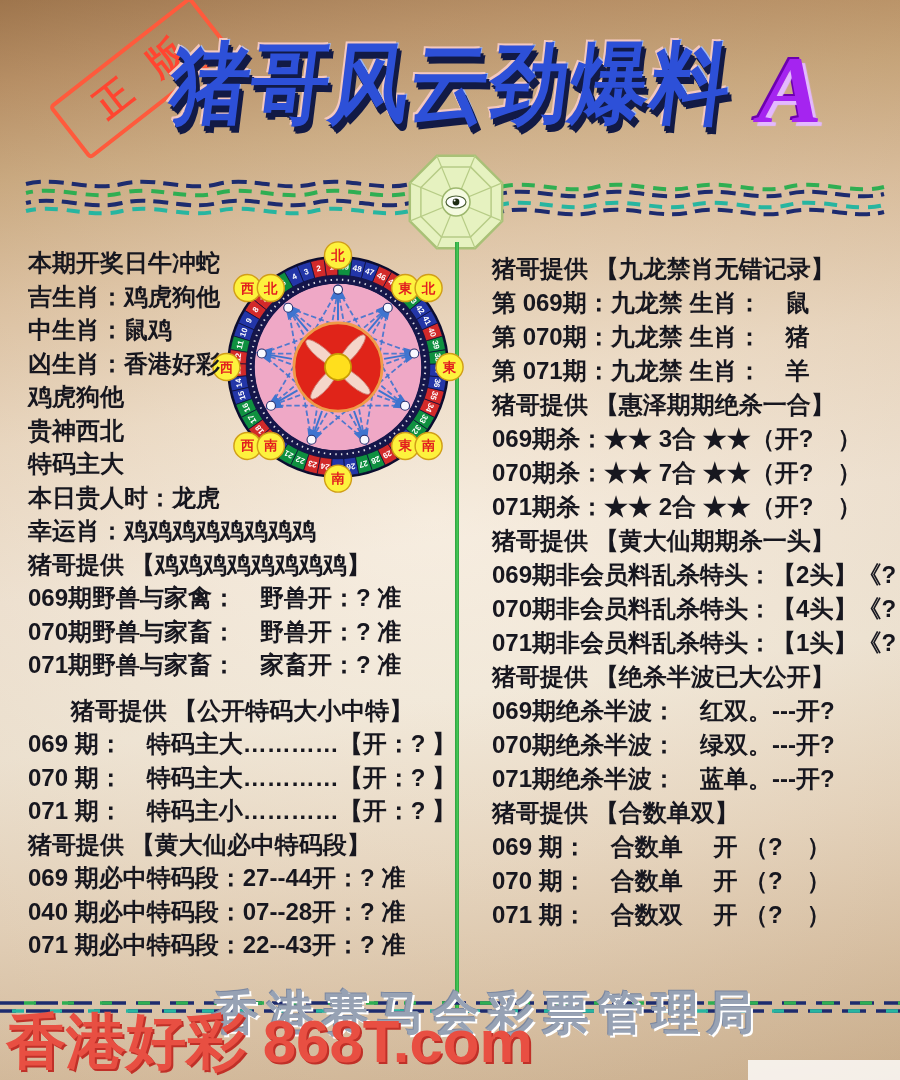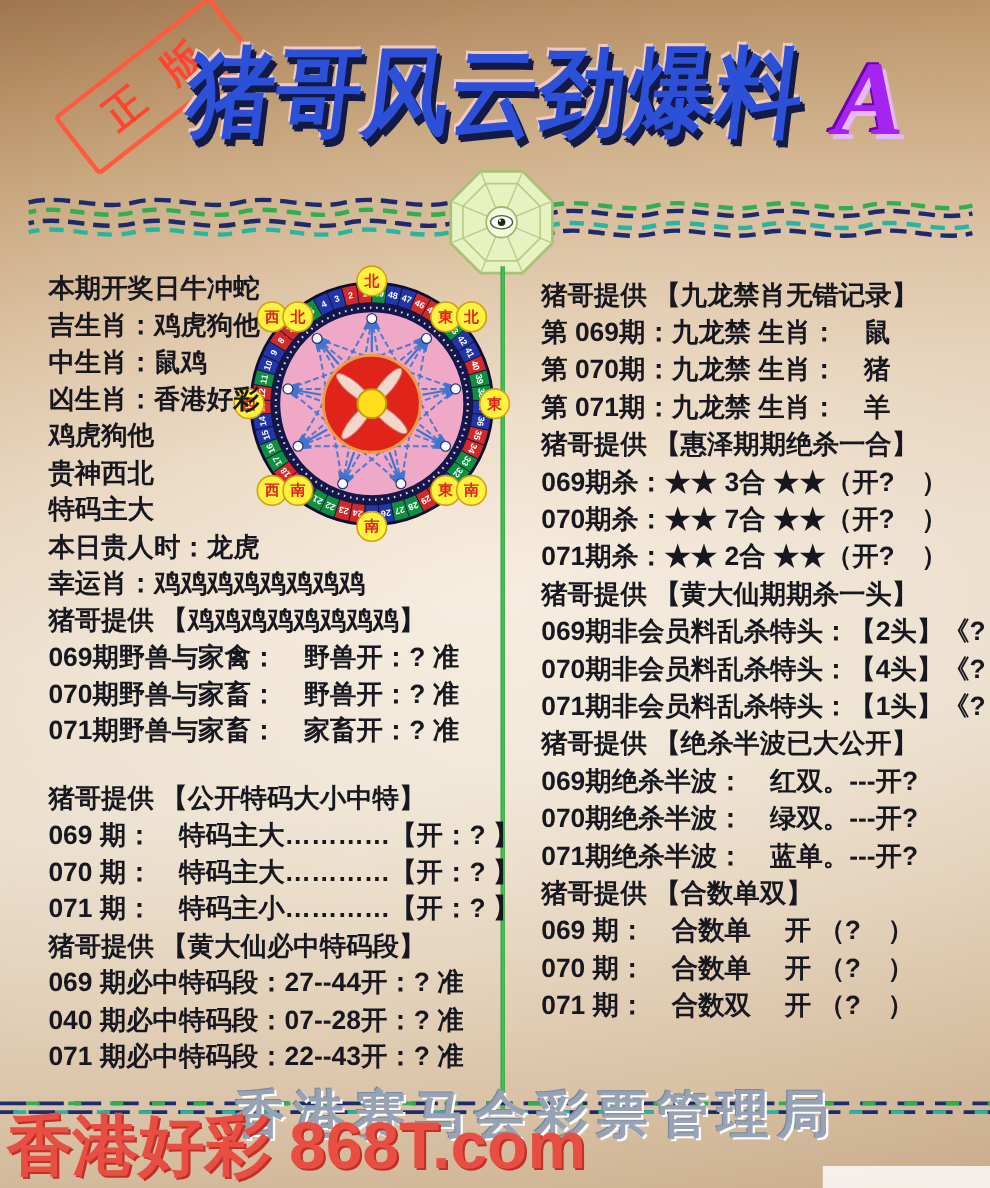--- a/index.html
+++ b/index.html
@@ -40,22 +40,22 @@
   .vline{position:absolute; left:455px; top:242px; width:4px; height:766px;
          background:linear-gradient(to right,#2f9e3e,#45c957 60%,#2f9e3e);}
   
   .wheel{position:absolute; left:212px; top:241px;}
   .wheel text{font-family:"Liberation Sans", sans-serif;}
   
   .col{position:absolute; color:#17171f; font-size:24px; font-weight:700; white-space:nowrap;}
   .col .line{height:33.5px; line-height:33.5px;}
   .col.right-col{left:492px; top:252px;}
   .col.right-col .line{height:34px; line-height:34px;}
-  .col.left-col{left:44px; top:246px;}
-  .col .line.gap-before{margin-top:28px;}
+  .col.left-col{left:28px; top:246px;}
+  .col .line.gap-before{margin-top:12px;text-align:center;}
   
   .embossed{
     position:absolute; left:212px; top:982px; z-index:1;
     font-size:47px; font-weight:bold; letter-spacing:8px; color:#97a2b4;
     text-shadow:2px 2px 0 #ffffff, -1px -1px 0 #7c88a0; white-space:nowrap;
   }
   .watermark{
     position:absolute; left:6px; top:1002px; z-index:2;
     font-size:60px; font-weight:bold; color:#e84f42;
     text-shadow:2px 2px 0 #c03028; white-space:nowrap;

